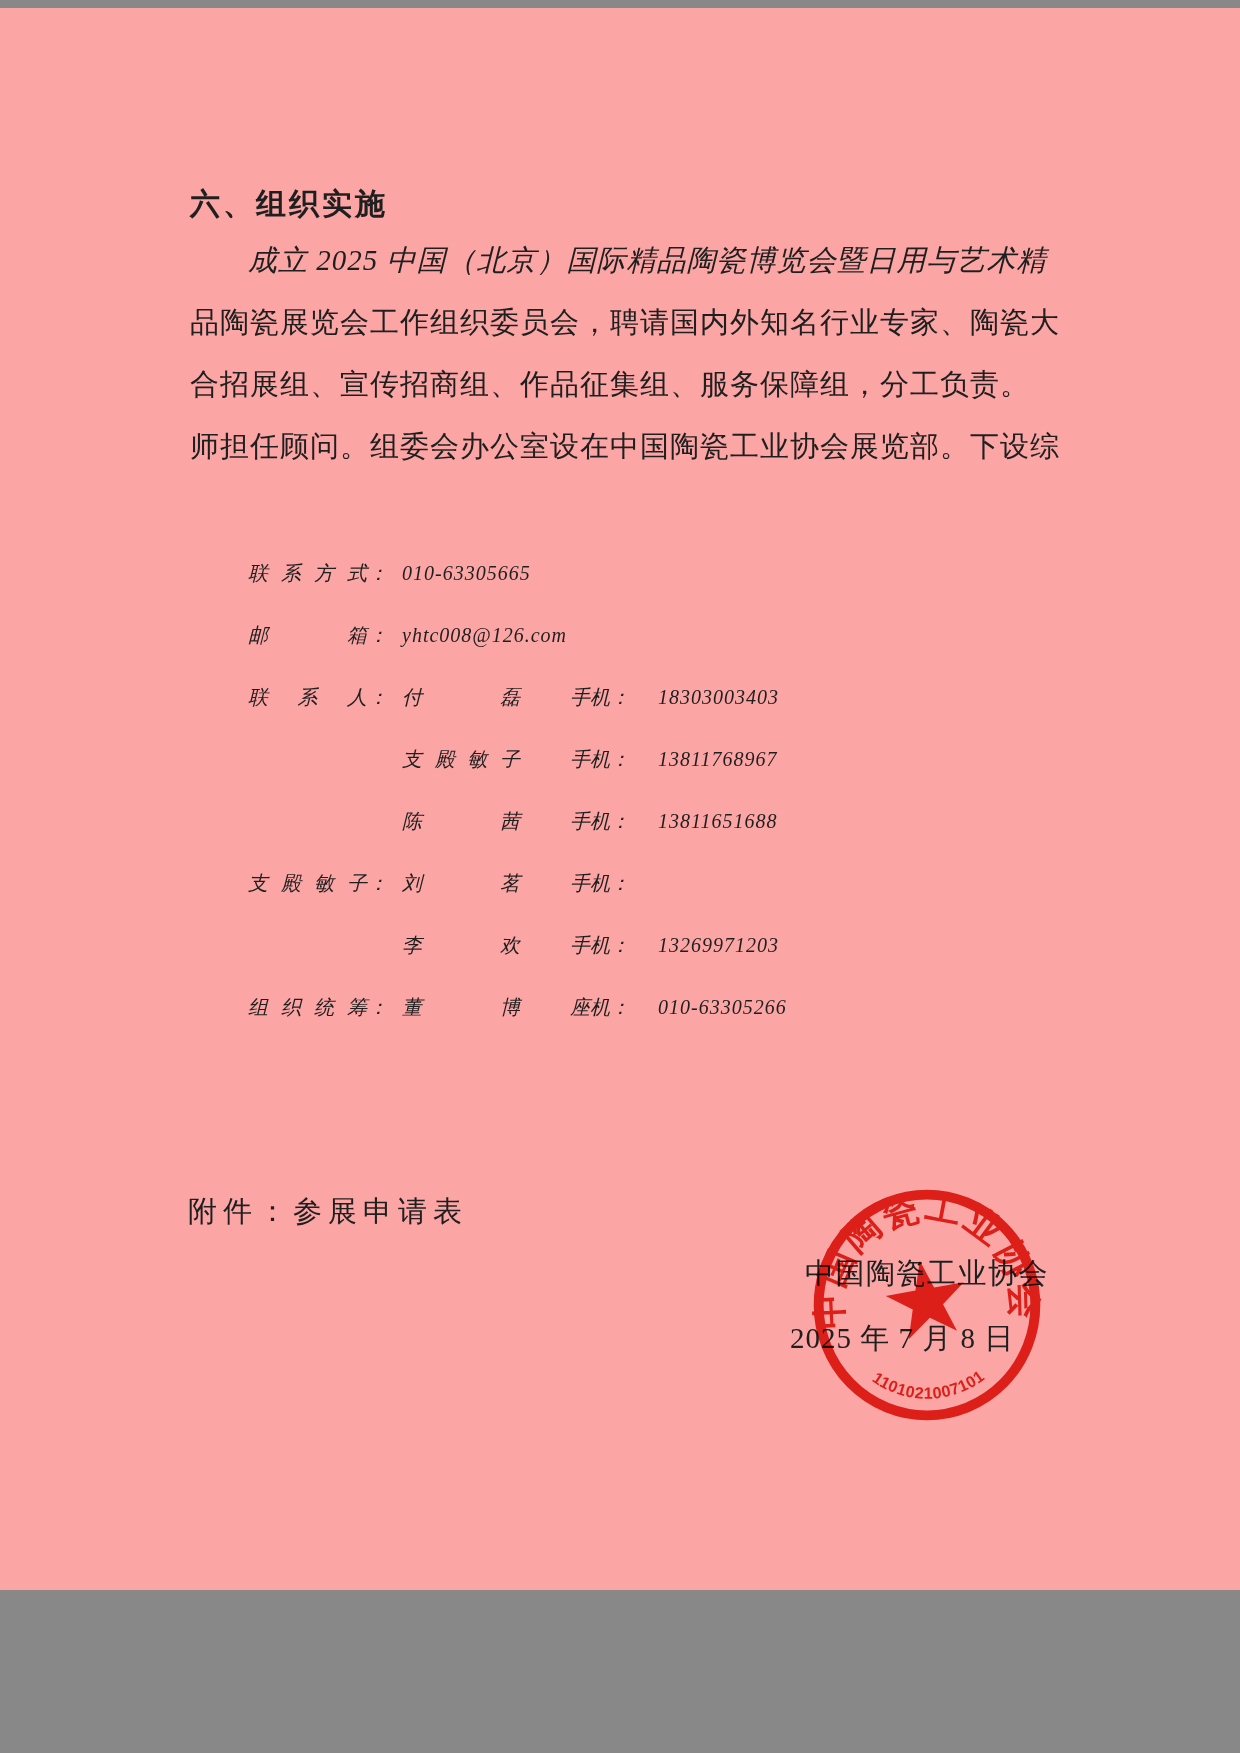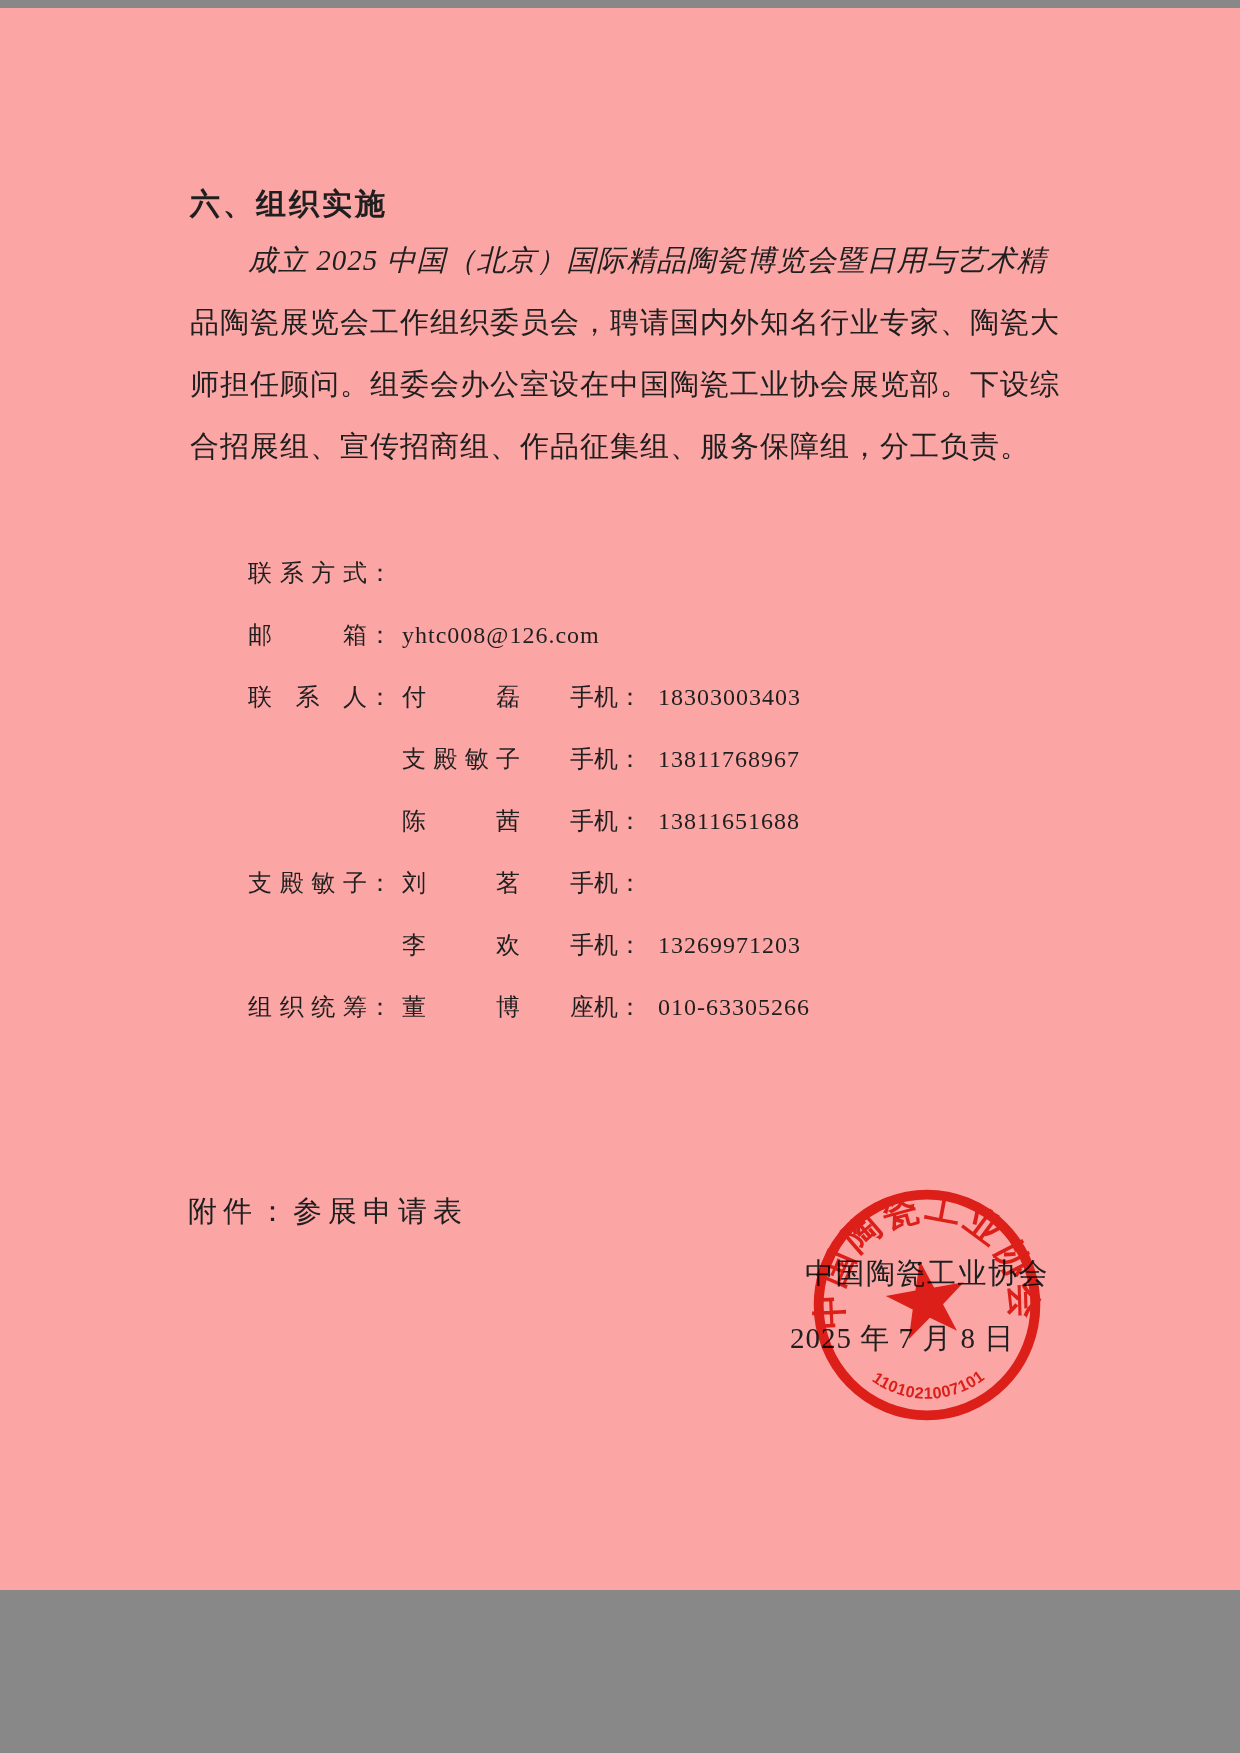--- a/index.html
+++ b/index.html
@@ -23,21 +23,22 @@
   }
   .pline{
     line-height:62px;height:62px;
     text-align:justify;text-align-last:justify;
     white-space:nowrap;
   }
   .pline.first{text-indent:58px;font-style:italic;}
   .pline.last{text-align-last:auto;}
   .contacts{
     position:absolute;left:248px;top:534px;
-    font-size:24px;
+    font-size:20px;
+    font-style:italic;
   }
   .crow{display:flex;align-items:baseline;height:62px;line-height:62px;white-space:nowrap;}
   .c-label{width:120px;text-align:justify;text-align-last:justify;letter-spacing:1px;}
   .c-colon{width:18px;}
   .c-value{margin-left:16px;letter-spacing:1px;}
   .c-name{margin-left:16px;width:118px;text-align:justify;text-align-last:justify;}
   .c-phlabel{margin-left:50px;width:88px;}
   .c-phone{letter-spacing:1px;}
   .notice{
     position:absolute;left:248px;top:1061px;
@@ -76,29 +77,30 @@
 </head>
 <body>
 
 <div class="page">
 
   <div class="heading">六、组织实施</div>
 
   <div class="paragraph">
     <div class="pline first">成立 2025 中国（北京）国际精品陶瓷博览会暨日用与艺术精</div>
     <div class="pline">品陶瓷展览会工作组织委员会，聘请国内外知名行业专家、陶瓷大</div>
+    <div class="pline last">合招展组、宣传招商组、作品征集组、服务保障组，分工负责。</div>
     <div class="pline">师担任顾问。组委会办公室设在中国陶瓷工业协会展览部。下设综</div>
-    <div class="pline last">合招展组、宣传招商组、作品征集组、服务保障组，分工负责。</div>
   </div>
 
   <div class="contacts">
 
     <div class="crow">
       <span class="c-label">联系方式</span>
       <span class="c-colon">：</span>
+      <span class="c-value">010-63305665</span>
     </div>
 
     <div class="crow">
       <span class="c-label">邮箱</span>
       <span class="c-colon">：</span>
       <span class="c-value">yhtc008@126.com</span>
     </div>
 
     <div class="crow">
       <span class="c-label">联系人</span>

